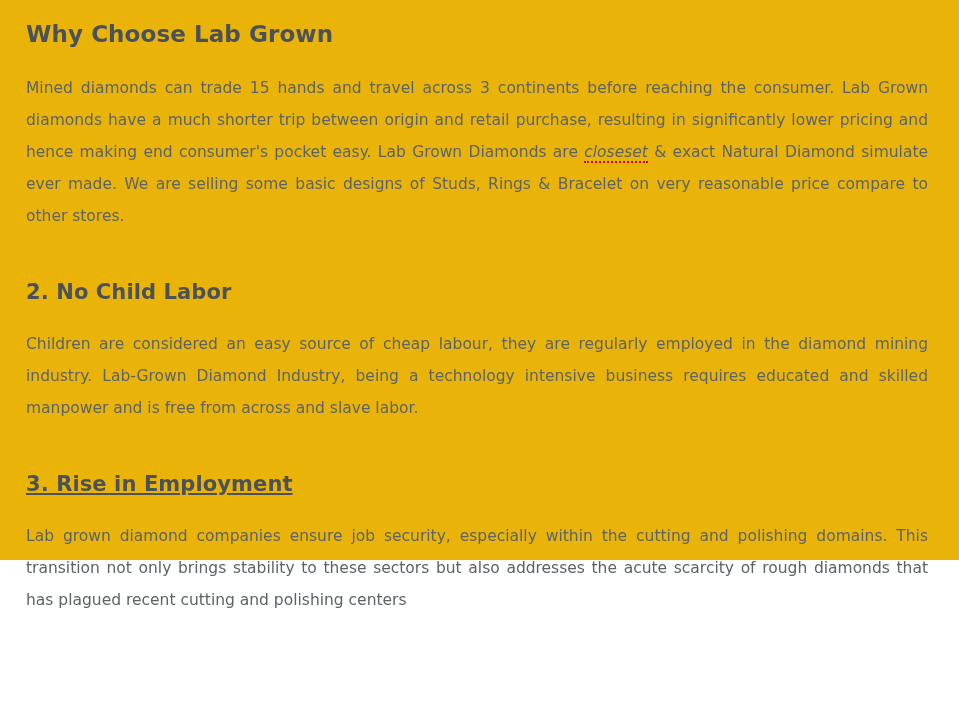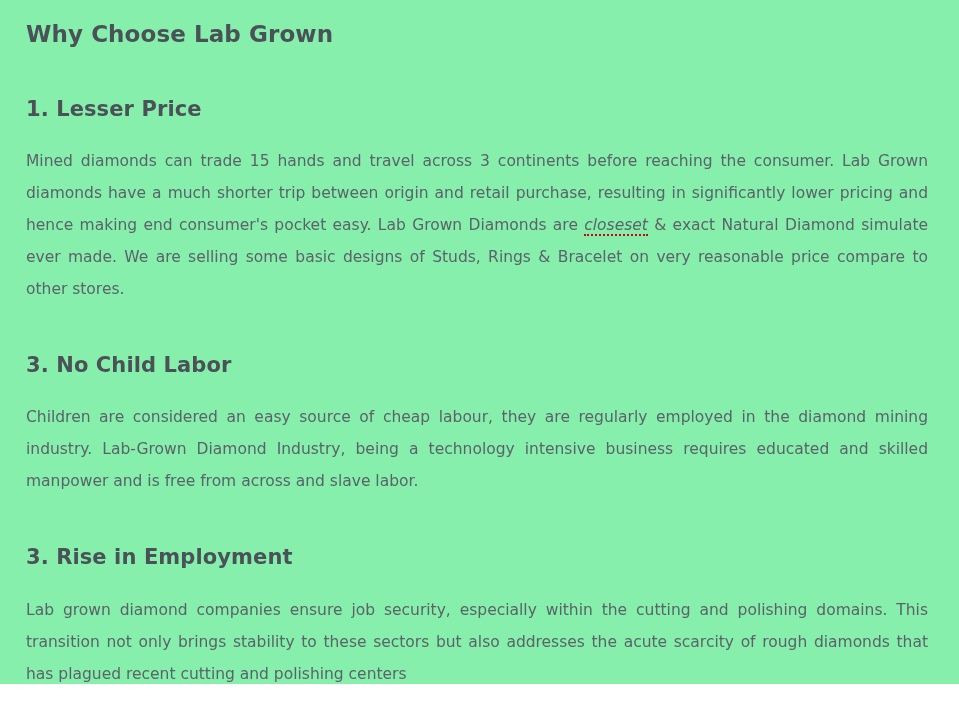--- a/index.html
+++ b/index.html
@@ -10,23 +10,23 @@
   body {
     width: 959px;
     height: 715px;
     font-family: "DejaVu Sans", "Liberation Sans", sans-serif;
     color: #555d63;
     overflow: hidden;
   }
   .page {
     box-sizing: border-box;
     width: 959px;
-    height: 684px;
+    height: 560px;
     padding: 14px 14px 0 26px;
-    background: #86efac;
+    background: #eab308;
   }
   .doc-title {
     font-size: 23px;
     font-weight: bold;
     color: #4a5157;
     letter-spacing: 0.1px;
     margin: 0 0 0 0;
     padding-top: 6px;
     line-height: 1.3;
   }
@@ -35,21 +35,21 @@
   }
   .section-heading {
     font-size: 21px;
     font-weight: bold;
     color: #4a5157;
     letter-spacing: 0.1px;
     line-height: 1.3;
   }
   .section-1 .section-heading { margin: 46px 0 0 0; }
   .section-2 .section-heading { margin: 47px 0 0 0; }
-  .section-3 .section-heading { margin: 47px 0 0 0; }
+  .section-3 .section-heading { margin: 47px 0 0 0; text-decoration: underline; }
 
   .section-body {
     font-size: 15.5px;
     line-height: 32px;
     color: #5b6368;
     text-align: justify;
     text-justify: inter-word;
     margin: 22px 0 0 0;
     max-width: 902px;
   }
@@ -60,26 +60,25 @@
   }
 </style>
 </head>
 <body>
 
 <div class="page">
 
   <h1 class="doc-title">Why Choose Lab Grown</h1>
 
   <section class="section section-1">
-    <h2 class="section-heading">1. Lesser Price</h2>
     <p class="section-body"><span>Mined diamonds can trade 15 hands and travel across 3 continents before reaching the consumer. Lab Grown diamonds have a much shorter trip between origin and retail purchase, resulting in significantly lower pricing and hence making end consumer's pocket easy. Lab Grown Diamonds are </span><span class="spellerror">closeset</span><span> &amp; exact Natural Diamond simulate ever made.  We are selling some basic designs of Studs, Rings &amp; Bracelet on very reasonable price compare to other stores.</span></p>
   </section>
 
   <section class="section section-2">
-    <h2 class="section-heading">3. No Child Labor</h2>
+    <h2 class="section-heading">2. No Child Labor</h2>
     <p class="section-body">Children are considered an easy source of cheap labour, they are regularly employed in the diamond mining industry. Lab-Grown Diamond Industry, being a technology intensive business requires educated and skilled manpower and is free from across and slave labor.</p>
   </section>
 
   <section class="section section-3">
     <h2 class="section-heading">3. Rise in Employment</h2>
     <p class="section-body">Lab grown diamond companies ensure job security, especially within the cutting and polishing domains. This transition not only brings stability to these sectors but also addresses the acute scarcity of rough diamonds that has plagued recent cutting and polishing centers</p>
   </section>
 
 </div>
 

